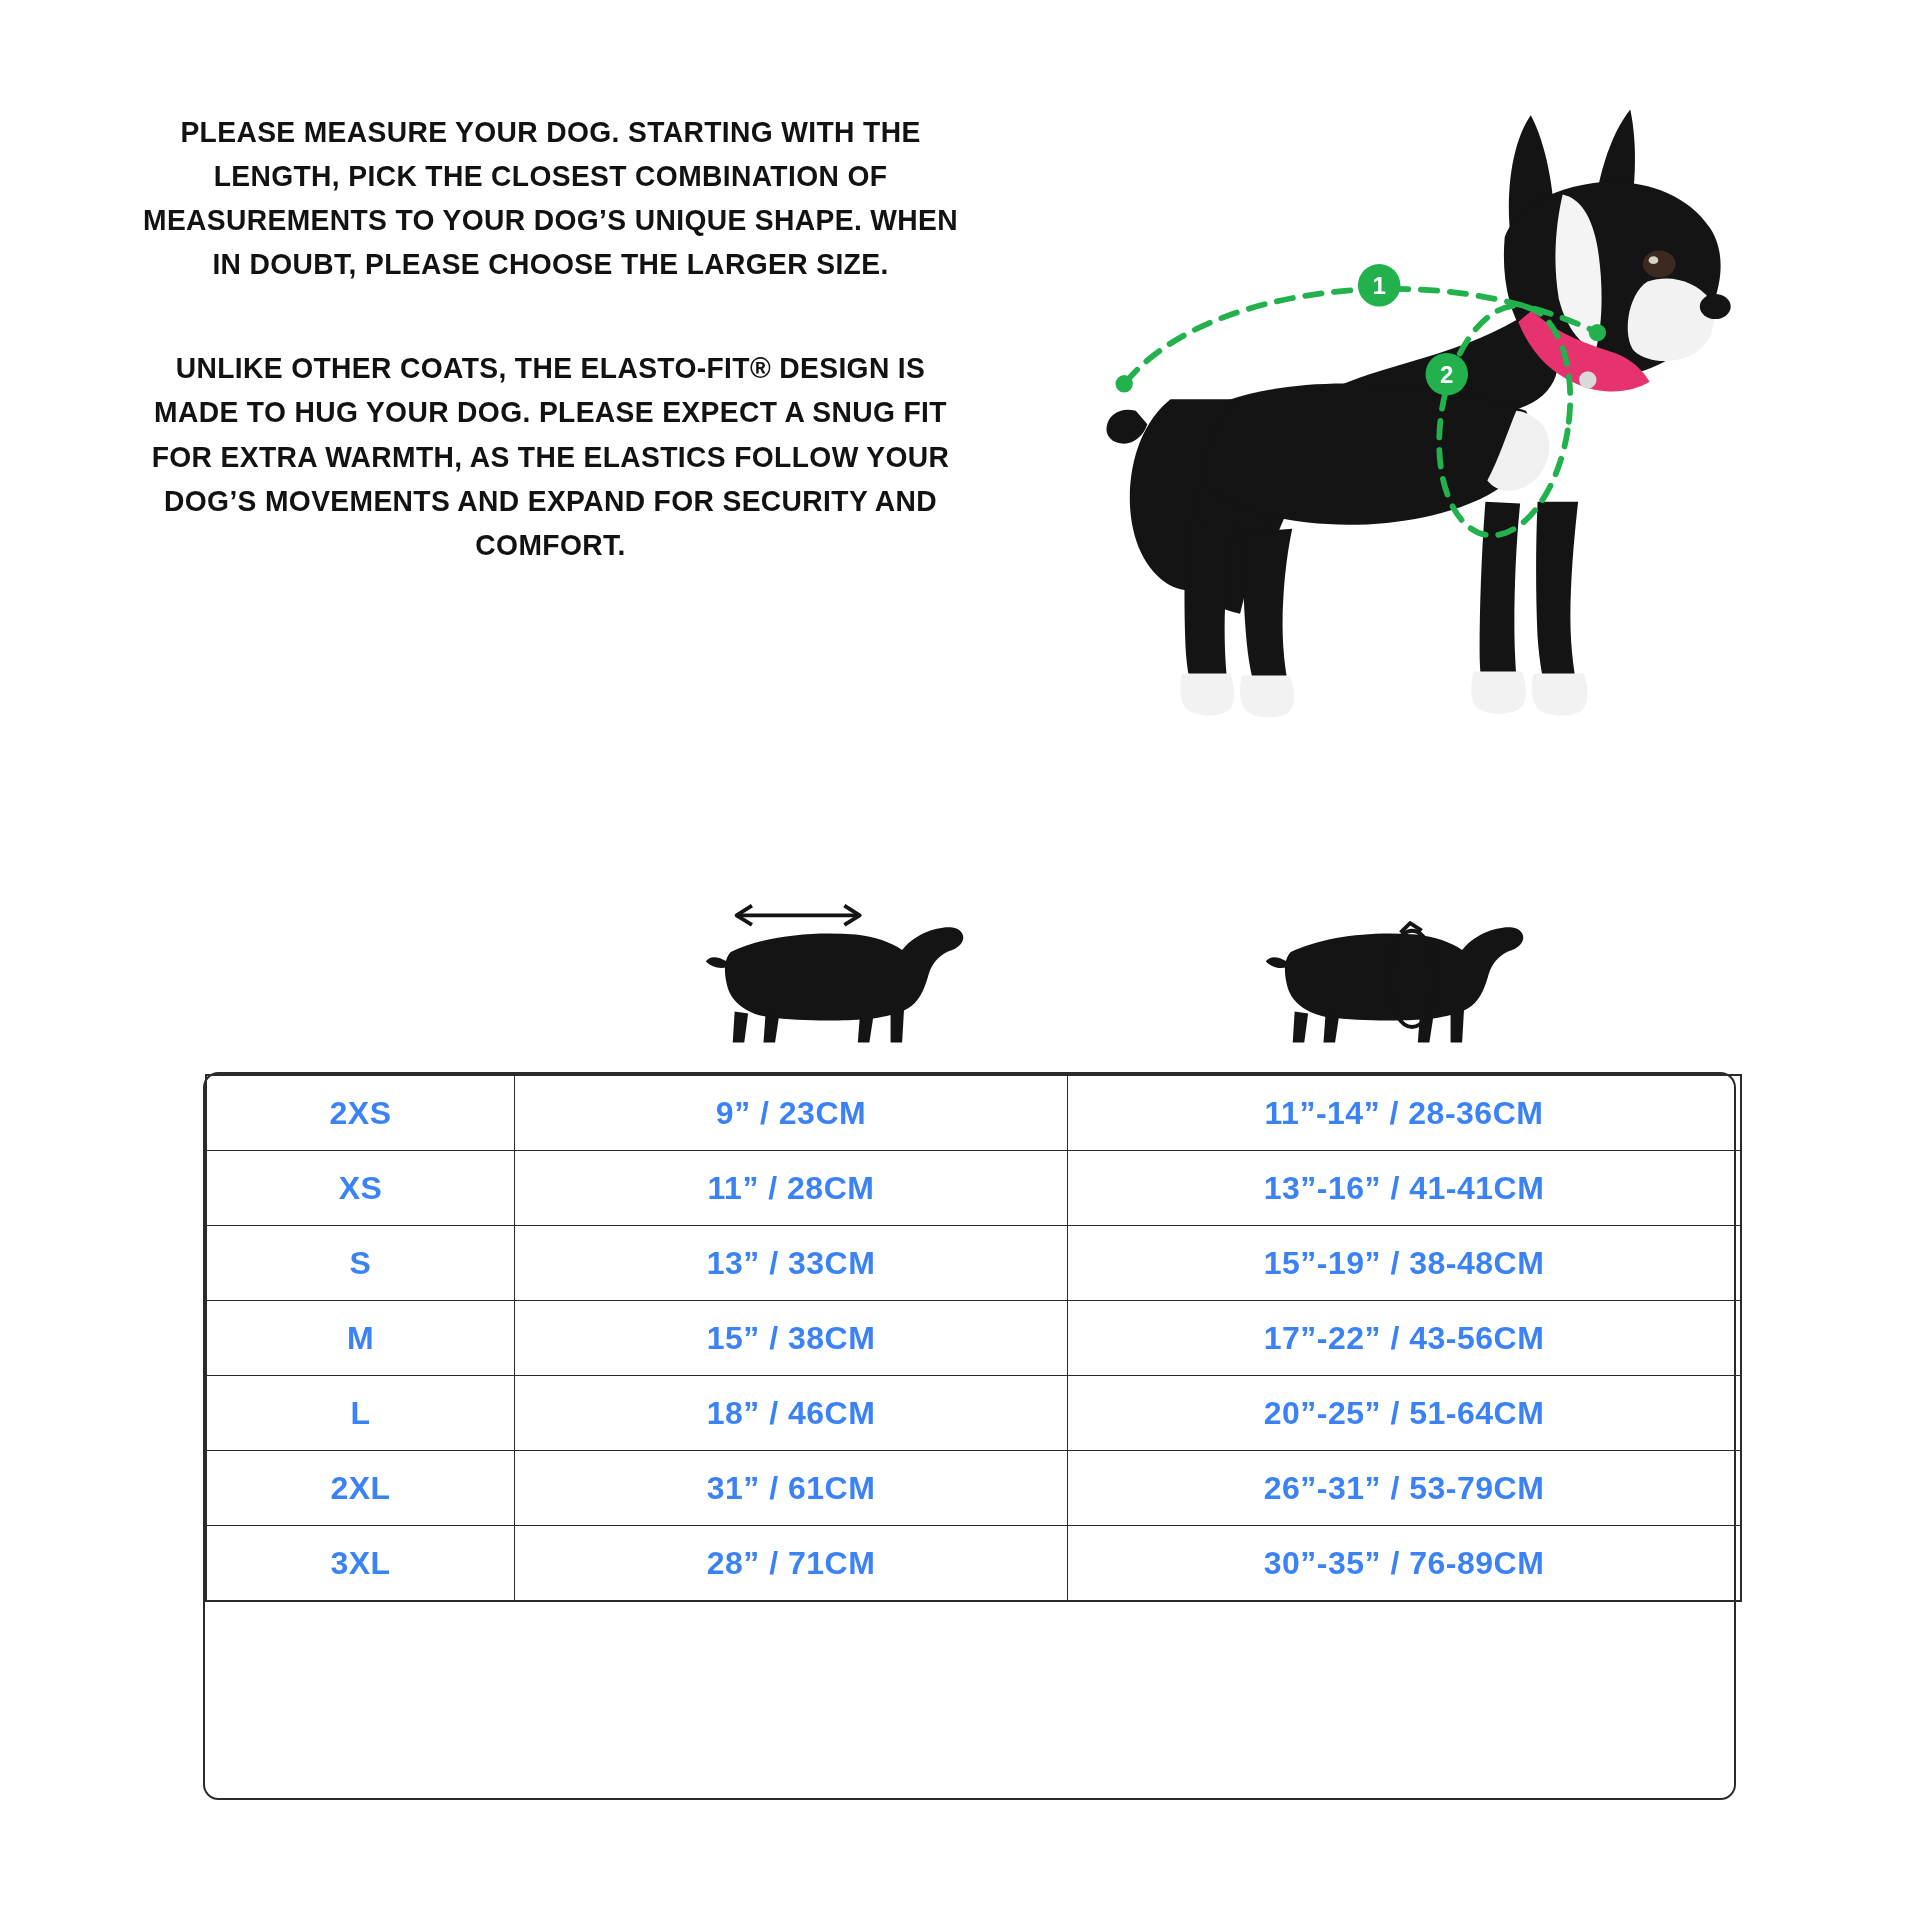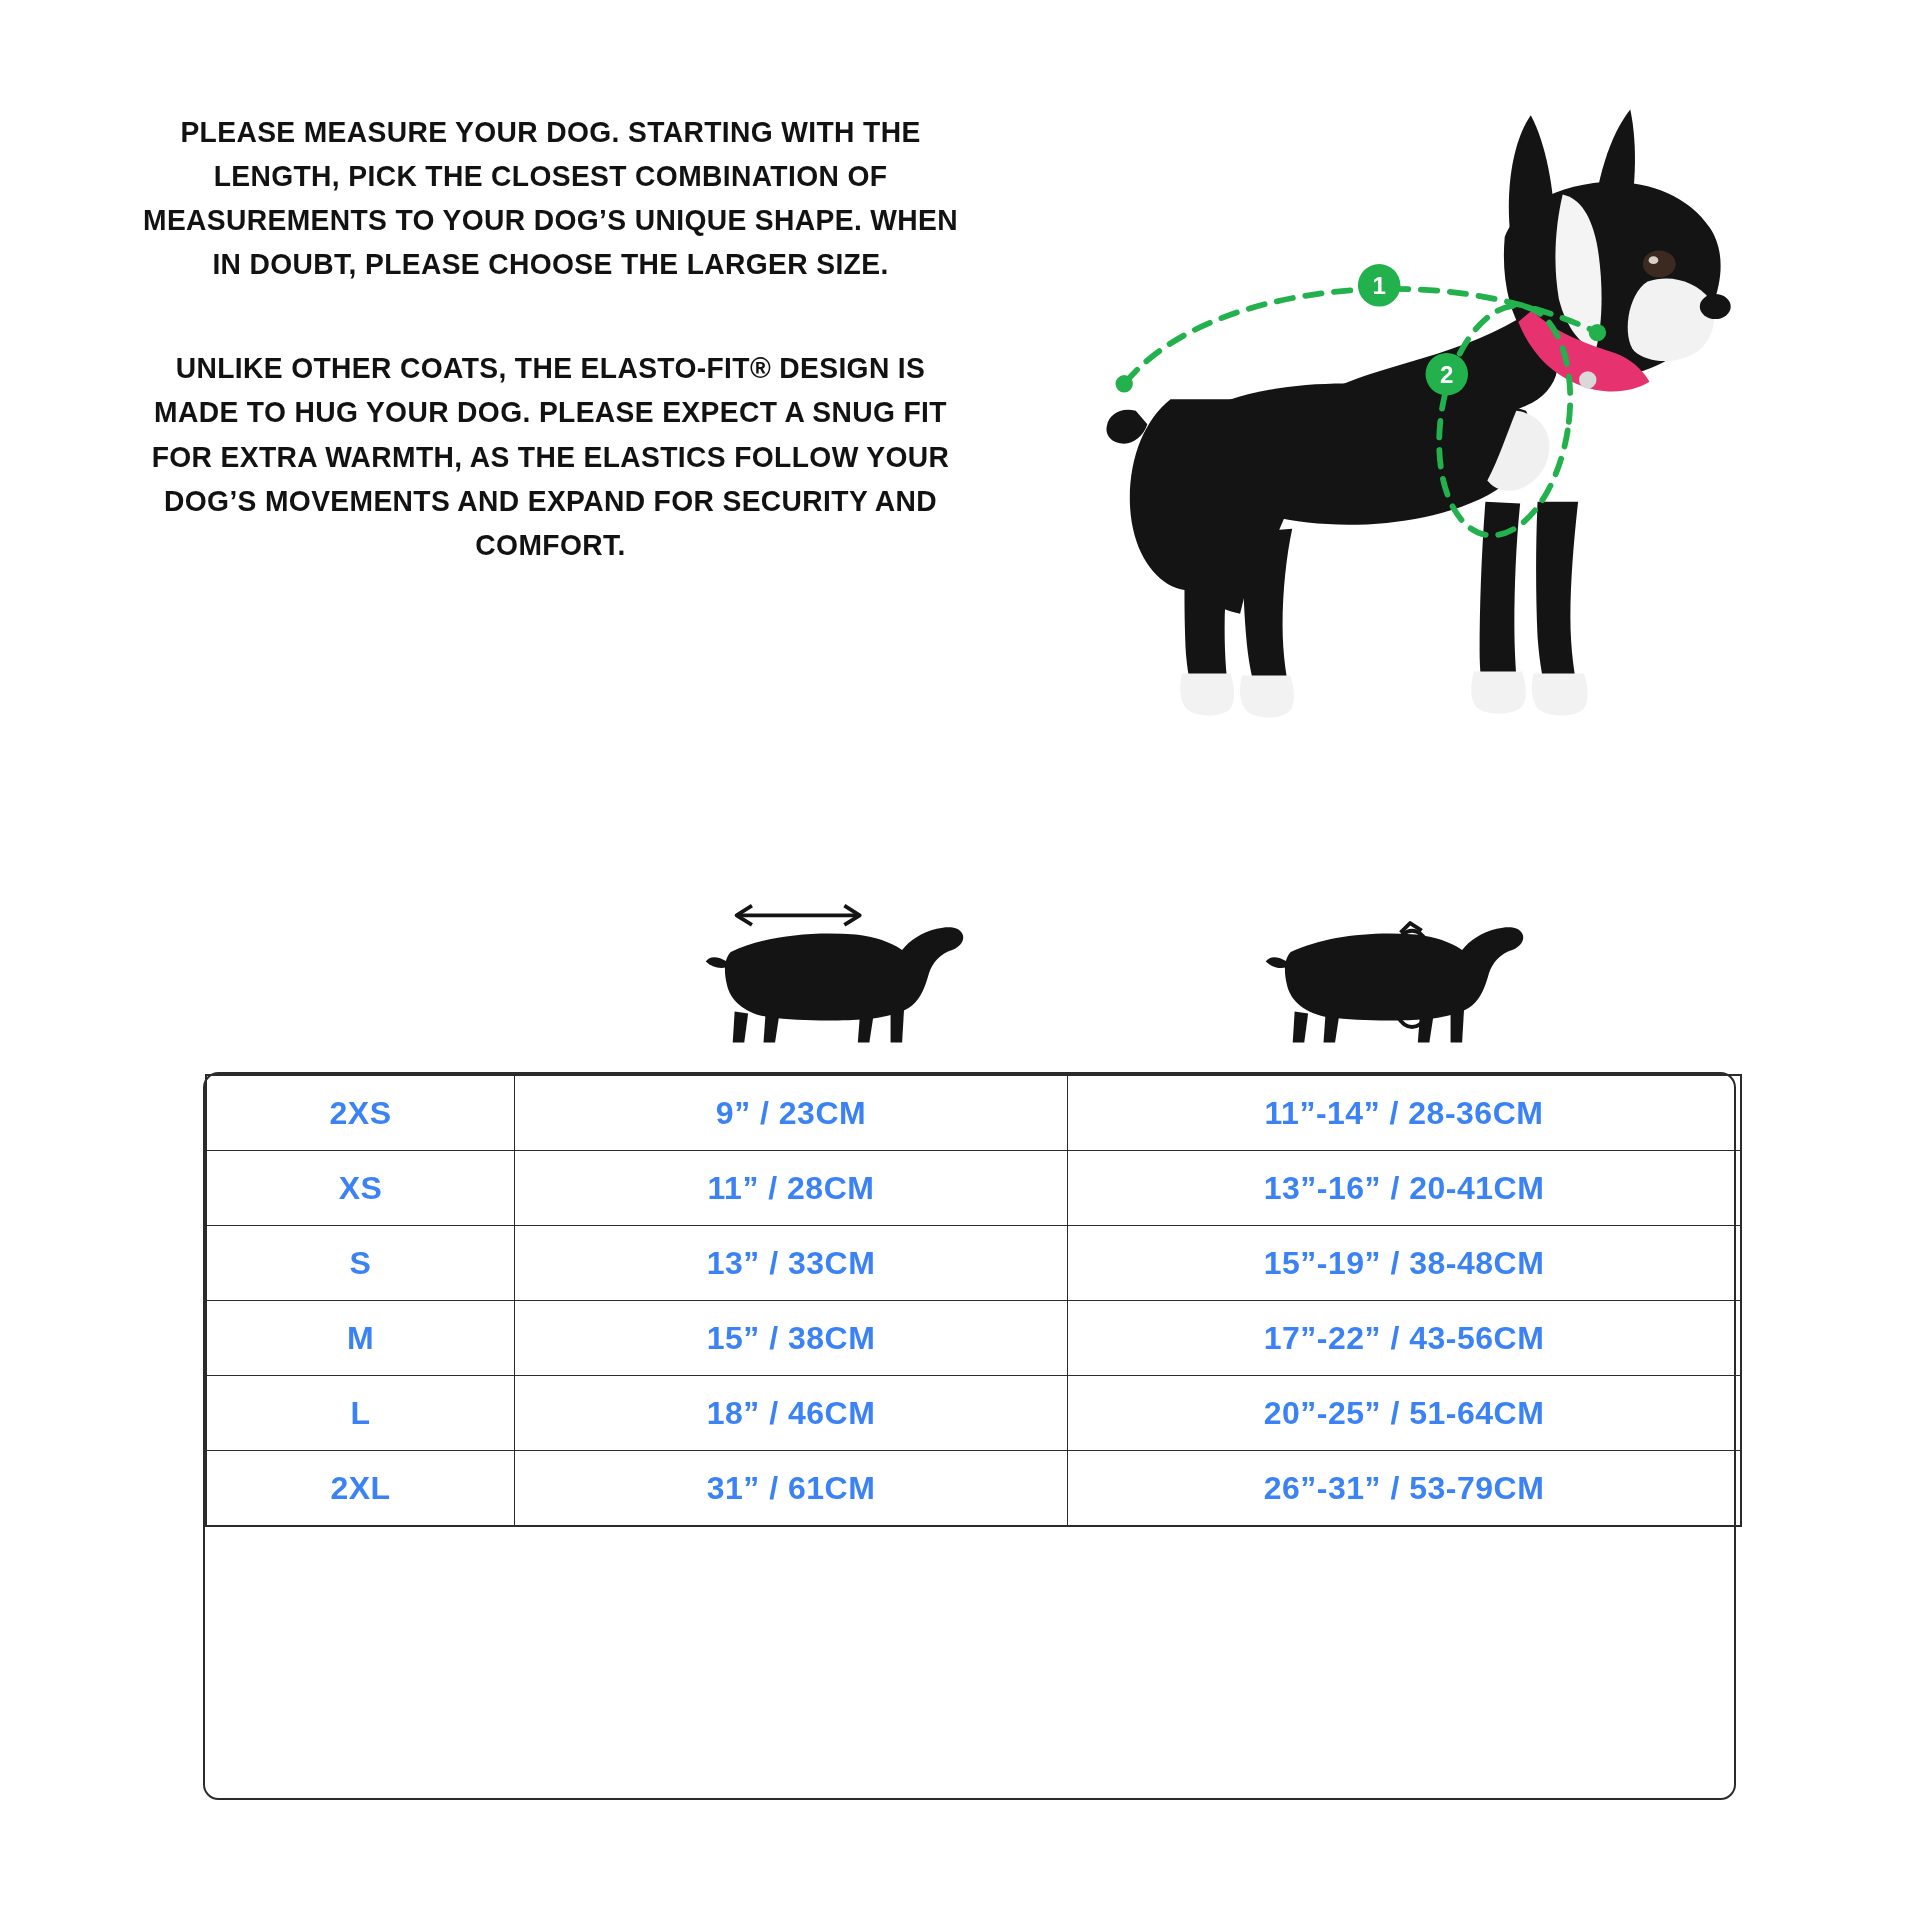--- a/index.html
+++ b/index.html
@@ -255,21 +255,21 @@
   <table class="size-table">
     <tbody>
       <tr>
         <td class="size-col">2XS</td>
         <td class="len-col">9” / 23CM</td>
         <td class="gir-col">11”-14” / 28-36CM</td>
       </tr>
       <tr>
         <td class="size-col">XS</td>
         <td class="len-col">11” / 28CM</td>
-        <td class="gir-col">13”-16” / 20-41CM</td>
+        <td class="gir-col">13”-16” / 41-41CM</td>
       </tr>
       <tr>
         <td class="size-col">S</td>
         <td class="len-col">13” / 33CM</td>
         <td class="gir-col">15”-19” / 38-48CM</td>
       </tr>
       <tr>
         <td class="size-col">M</td>
         <td class="len-col">15” / 38CM</td>
         <td class="gir-col">17”-22” / 43-56CM</td>
@@ -277,17 +277,22 @@
       <tr>
         <td class="size-col">L</td>
         <td class="len-col">18” / 46CM</td>
         <td class="gir-col">20”-25” / 51-64CM</td>
       </tr>
       <tr>
         <td class="size-col">2XL</td>
         <td class="len-col">31” / 61CM</td>
         <td class="gir-col">26”-31” / 53-79CM</td>
       </tr>
+      <tr>
+        <td class="size-col">3XL</td>
+        <td class="len-col">28” / 71CM</td>
+        <td class="gir-col">30”-35” / 76-89CM</td>
+      </tr>
     </tbody>
   </table>
 </div>
 <div class="table-outline"></div>
 
 
 </body></html>

